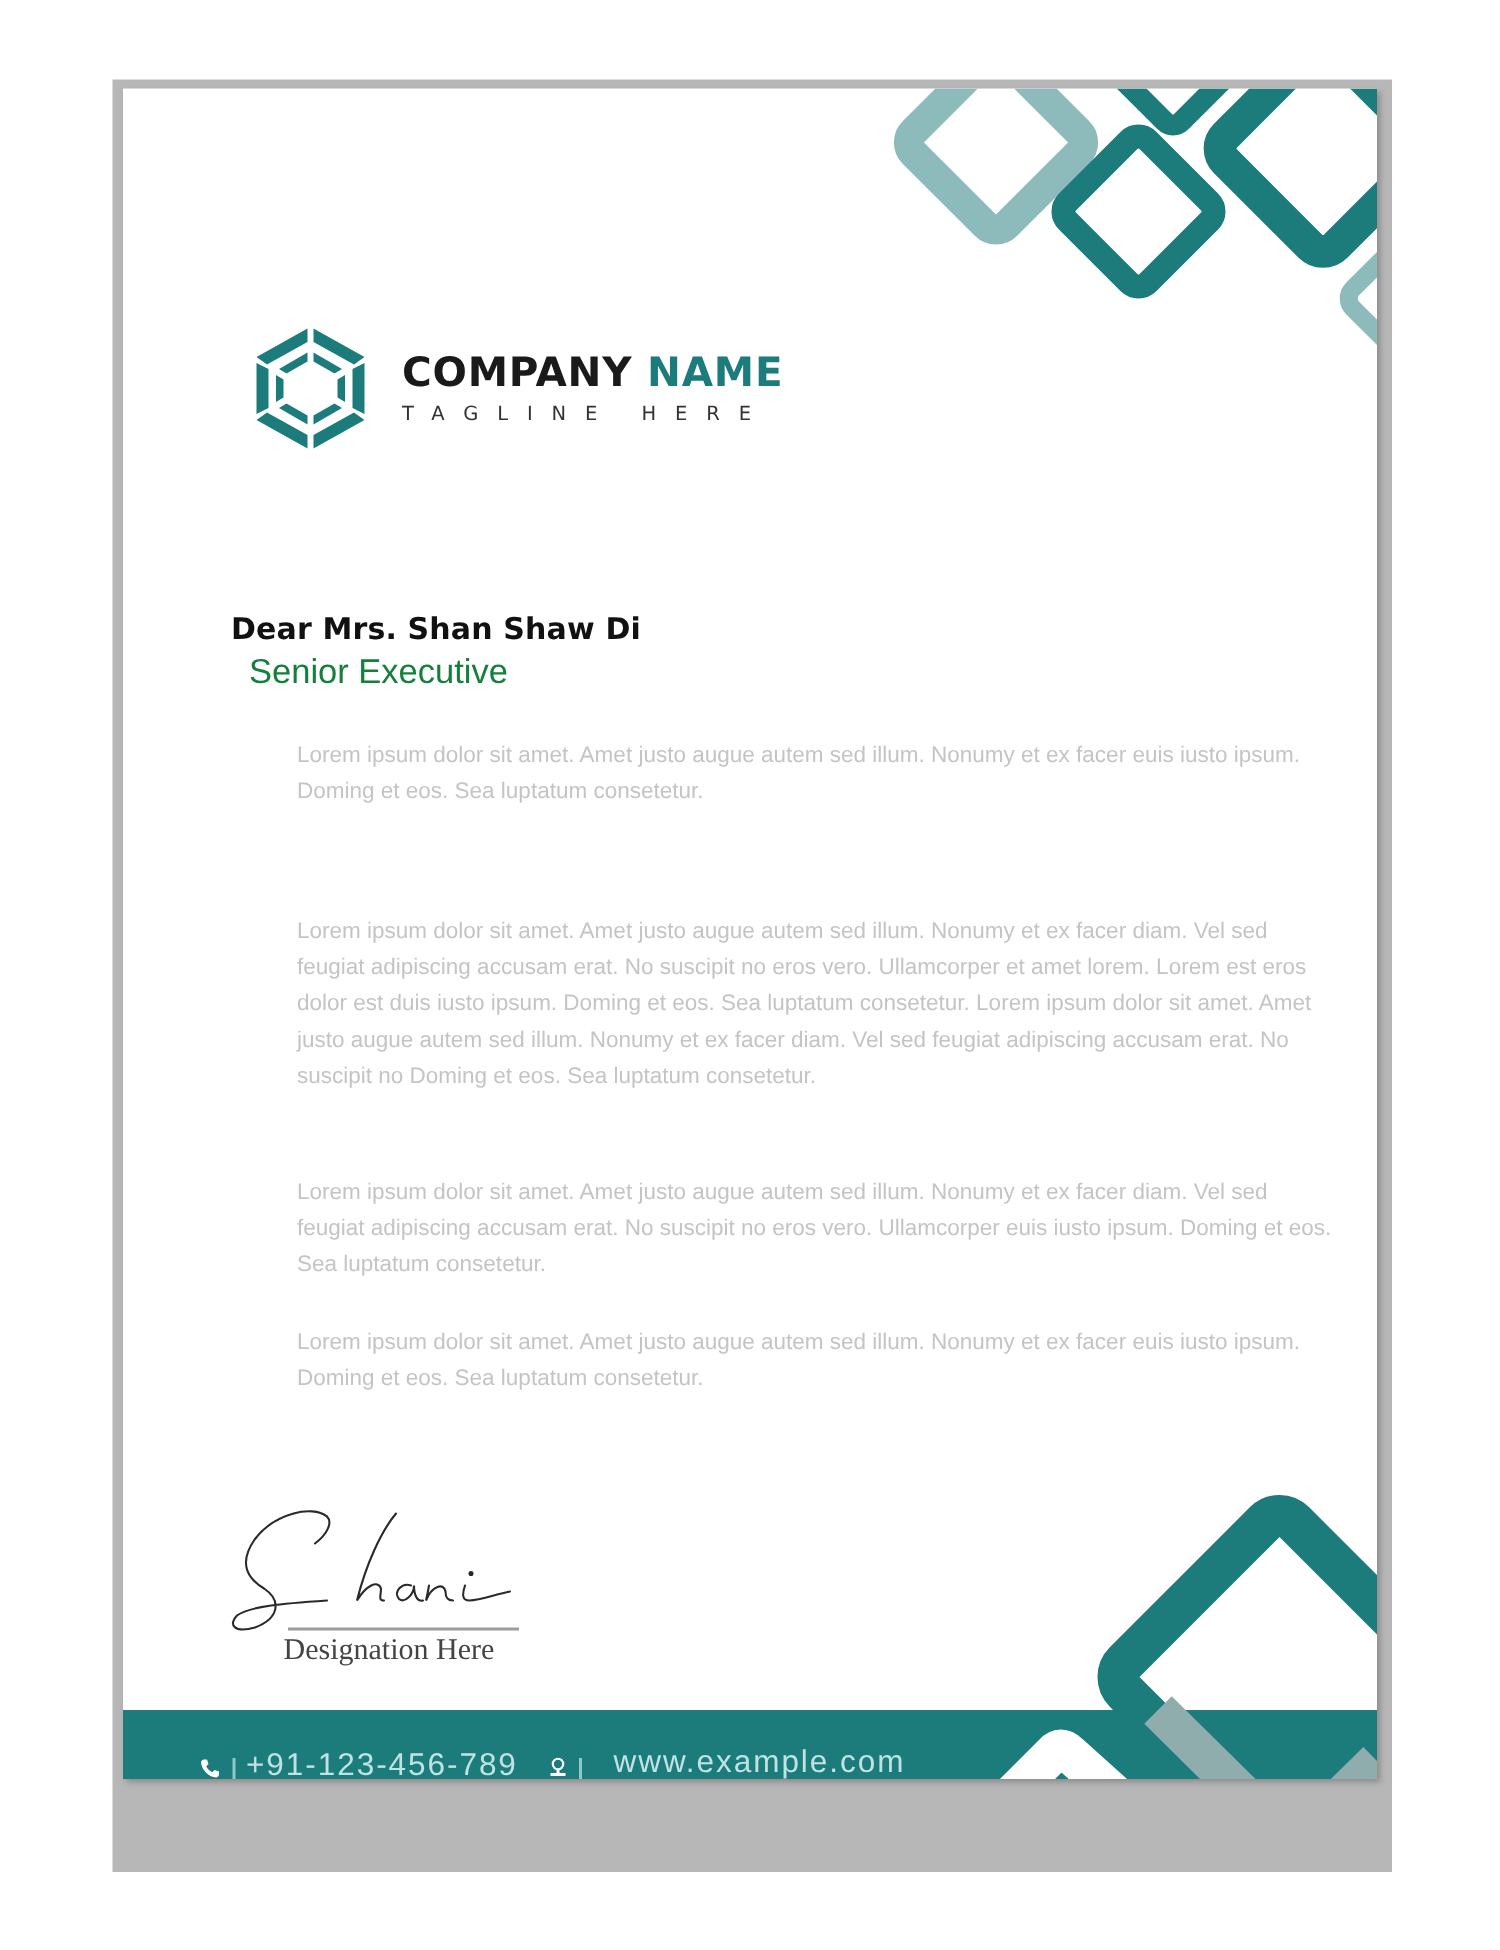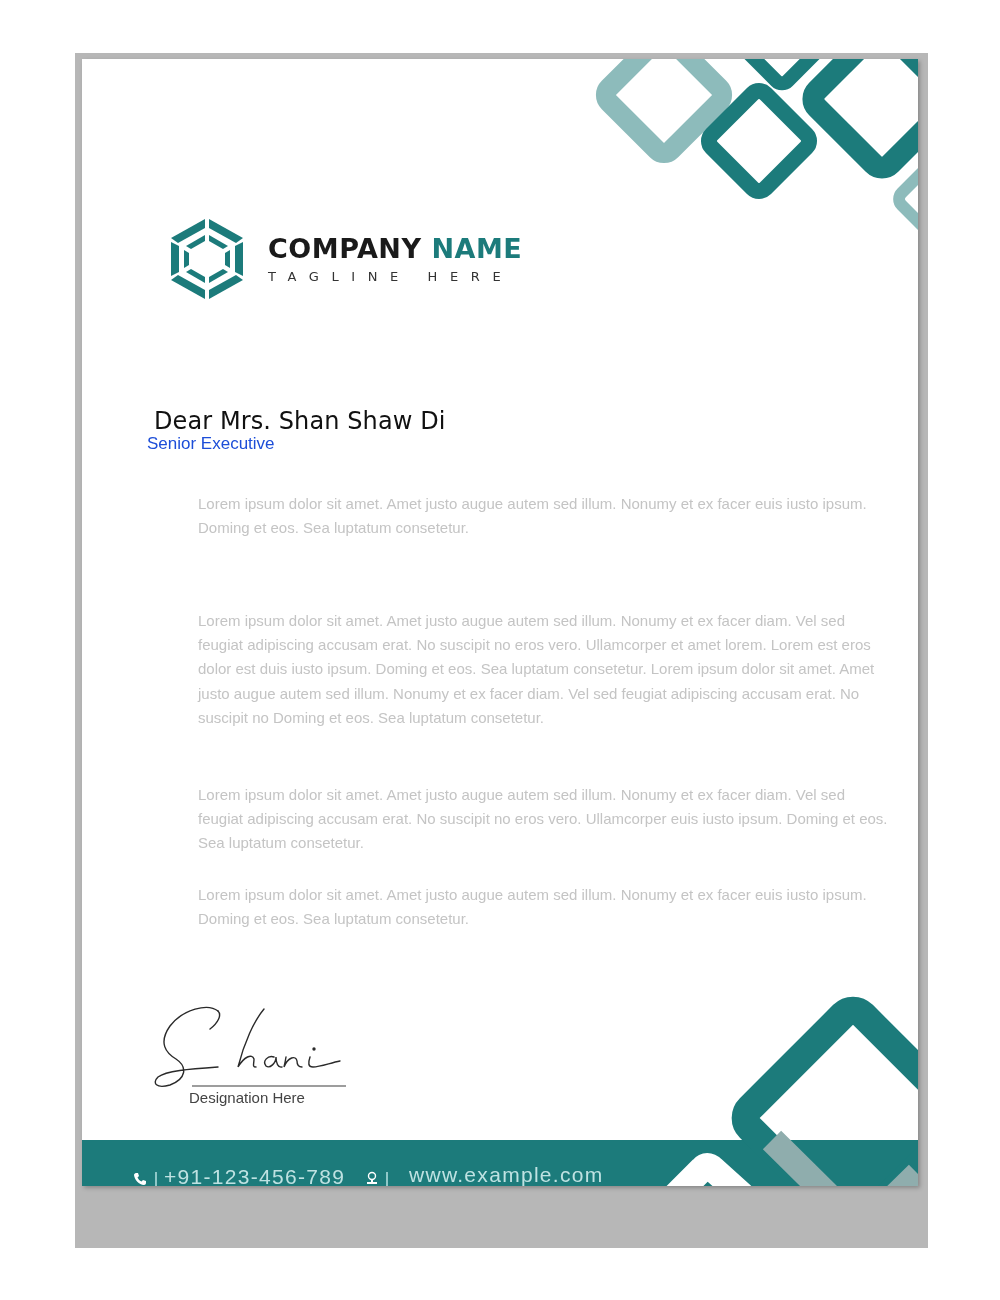--- a/index.html
+++ b/index.html
@@ -48,30 +48,30 @@
     color: #333;
     letter-spacing: 12.6px;
     margin-top: 5px;
     line-height: 16px;
   }
 
   .salutation {
     position: absolute;
     left: 72px; top: 348px;
     font-family: "DejaVu Sans", sans-serif;
-    font-weight: normal;
-    font-size: 24px;
+    font-weight: bold;
+    font-size: 20px;
     color: #111;
     letter-spacing: 0.1px;
   }
   .recipient-title {
     position: absolute;
-    left: 65px; top: 375px;
-    font-size: 17px;
-    color: #1d4ed8;
+    left: 84px; top: 375px;
+    font-size: 23px;
+    color: #15803d;
   }
 
   .body-text {
     position: absolute;
     left: 72px;
     width: 690px;
     font-size: 15px;
     line-height: 24.2px;
     color: #c4c4c4;
     margin-left: 44px;
@@ -88,22 +88,22 @@
   }
   .sig-line {
     position: absolute;
     left: 110px; top: 1026px;
     width: 154px; height: 2px;
     background: #9d9d9d;
   }
   .designation {
     position: absolute;
     left: 107px; top: 1030px;
-    font-family: Liberation Sans, sans-serif;
-    font-size: 15px;
+    font-family: Liberation Serif, serif;
+    font-size: 20px;
     color: #444;
   }
 
   .footer {
     position: absolute;
     left: 0; top: 1081px;
     width: 836px; height: 99px;
     background: #1c7b7b;
   }
   .contact {

